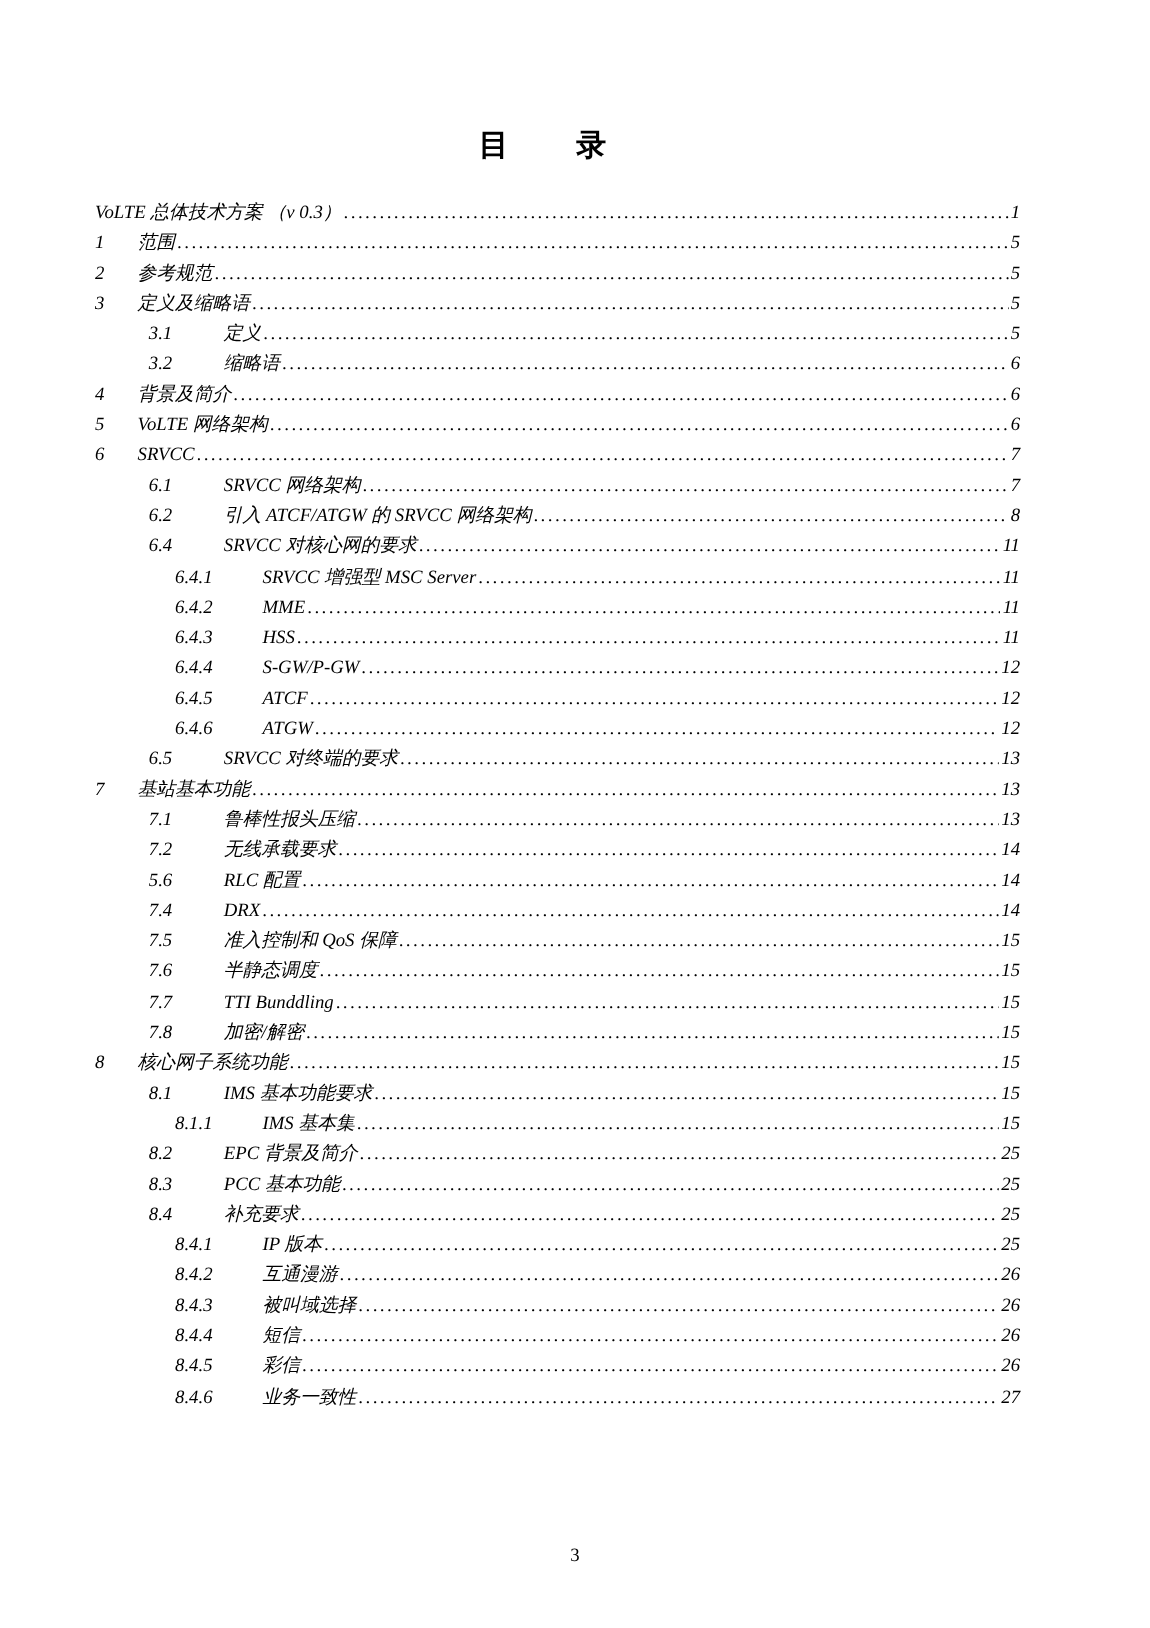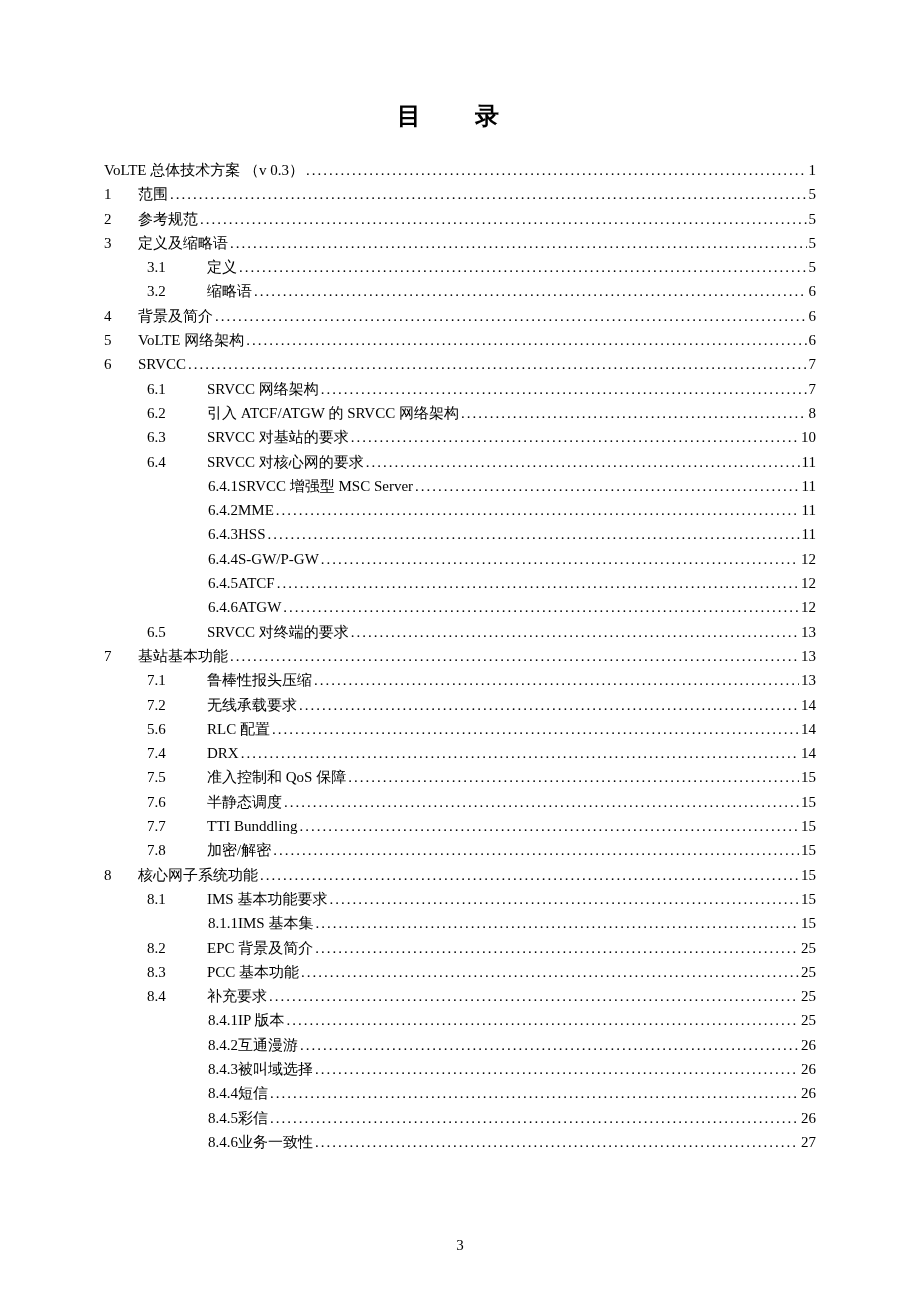--- a/index.html
+++ b/index.html
@@ -7,55 +7,55 @@
       font-size: 15px;
       margin: 0;
       padding: 0;
       background: #fff;
       color: #000;
     }
     .page {
       width: 920px;
       min-height: 1302px;
       margin: 0 auto;
-      padding: 100px 104px 60px 104px;
+      padding: 100px 104px 60px 76px;
       box-sizing: border-box;
       position: relative;
     }
     .toc-title {
       text-align: center;
       font-size: 24px;
       font-weight: bold;
       letter-spacing: 24px;
       margin-bottom: 26px;
     }
     .toc-line {
       display: flex;
       align-items: baseline;
       white-space: nowrap;
       line-height: 1.62;
       font-size: 15px;
+      font-style: italic;
     }
     .toc-line .num-l0 {
       display: inline-block;
       width: 34px;
       flex: 0 0 auto;
     }
     .toc-line .num-l1 {
       display: inline-block;
       margin-left: 43px;
       width: 60px;
       flex: 0 0 auto;
     }
     .toc-line .num-l2 {
       display: inline-block;
       margin-left: 64px;
       width: 70px;
       flex: 0 0 auto;
-      text-align: right;
     }
     .toc-line .text {
       flex: 0 0 auto;
     }
     .toc-line .leader {
       flex: 1 1 auto;
       overflow: hidden;
       letter-spacing: 2px;
       color: #000;
       margin: 0 2px;
@@ -144,26 +144,20 @@
         <span class="leader"></span>
         <span class="page-num">7</span>
       </div>
       <div class="toc-line">
         <span class="num-l1">6.2</span>
         <span class="text">引入 ATCF/ATGW 的 SRVCC 网络架构</span>
         <span class="leader"></span>
         <span class="page-num">8</span>
       </div>
       <div class="toc-line">
-        <span class="num-l1">6.3</span>
-        <span class="text">SRVCC 对基站的要求</span>
-        <span class="leader"></span>
-        <span class="page-num">10</span>
-      </div>
-      <div class="toc-line">
         <span class="num-l1">6.4</span>
         <span class="text">SRVCC 对核心网的要求</span>
         <span class="leader"></span>
         <span class="page-num">11</span>
       </div>
       <div class="toc-line">
         <span class="num-l2">6.4.1</span>
         <span class="text">SRVCC 增强型 MSC Server</span>
         <span class="leader"></span>
         <span class="page-num">11</span>

